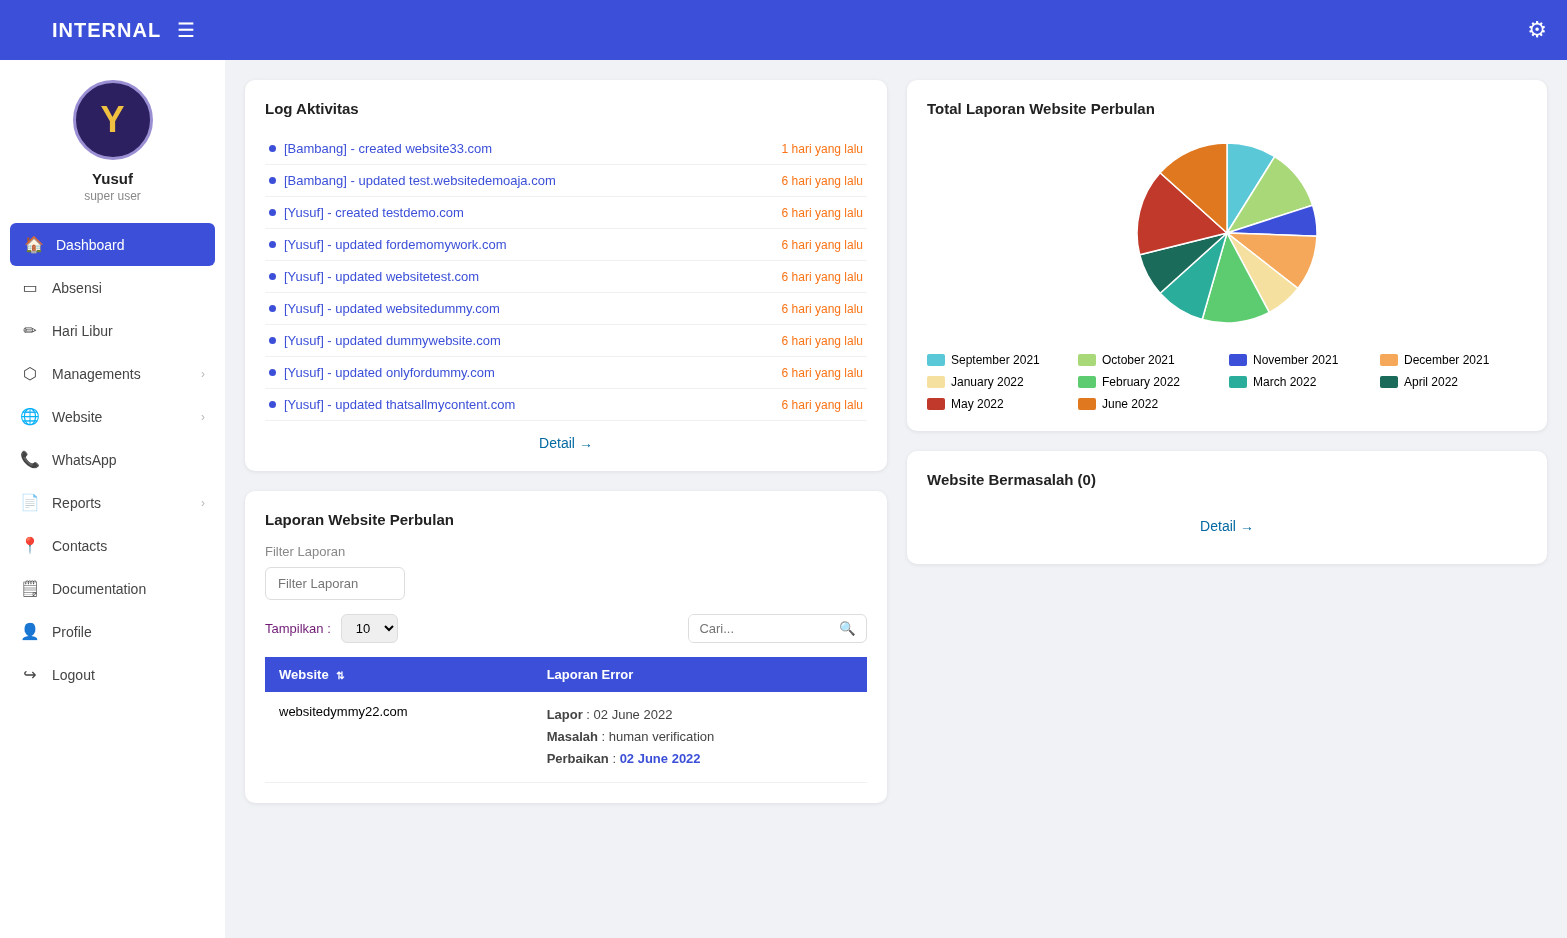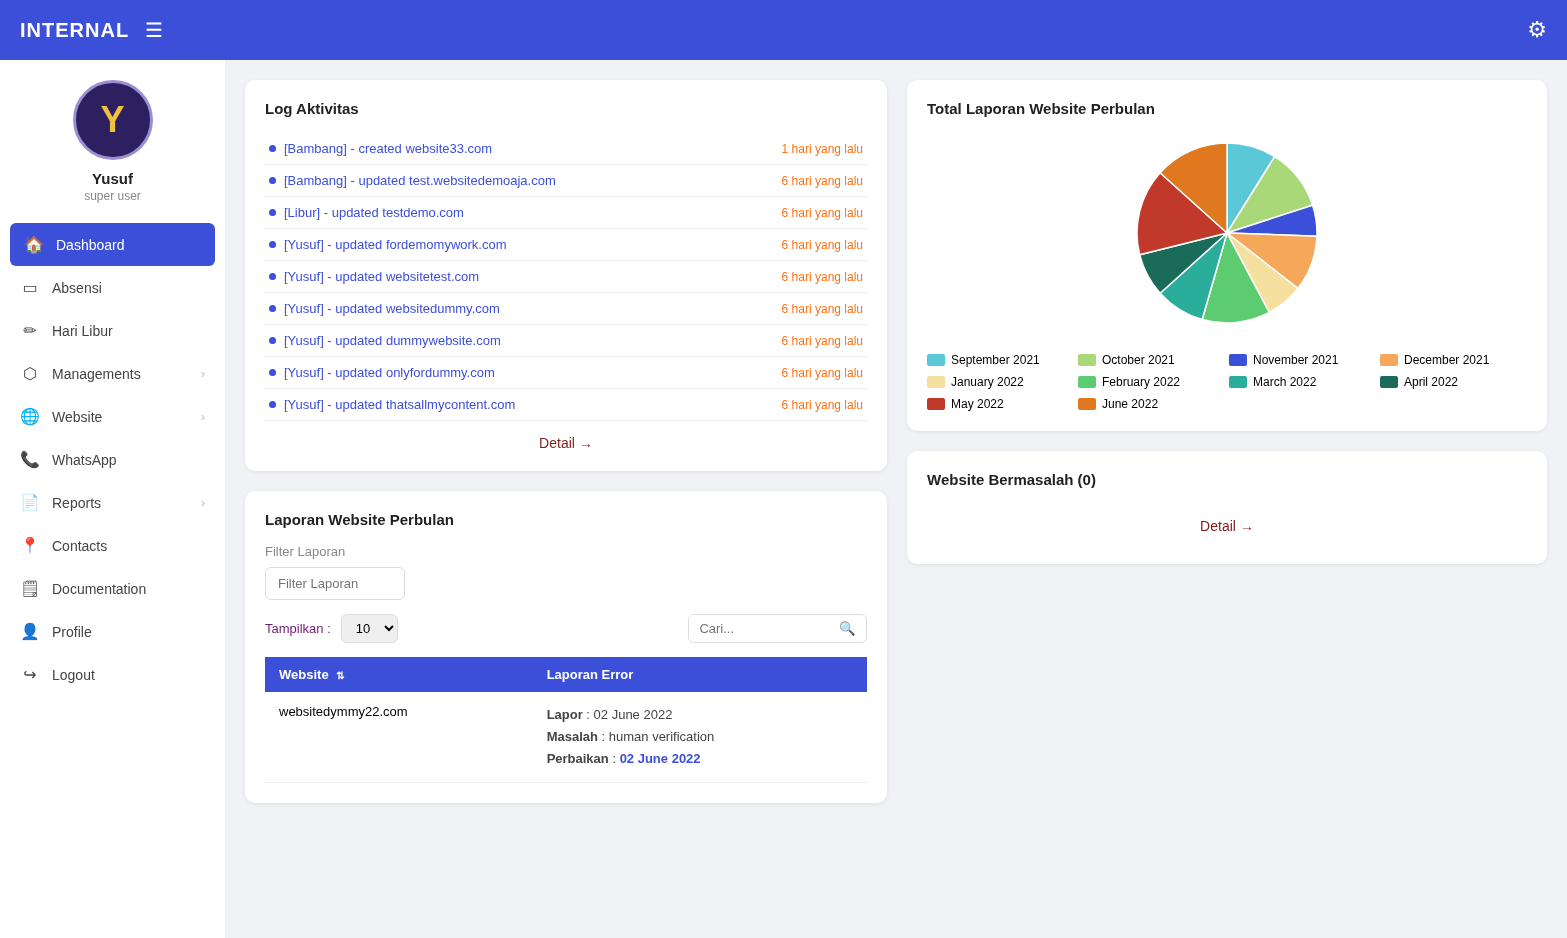--- a/index.html
+++ b/index.html
@@ -9,21 +9,21 @@
     .topnav {
       background: #3b4fd8;
       height: 60px;
       display: flex;
       align-items: center;
       justify-content: space-between;
       padding: 0 20px;
       flex-shrink: 0;
     }
     .topnav-left { display: flex; align-items: center; gap: 16px; }
-    .topnav-title { color: #fff; font-weight: 700; font-size: 20px; letter-spacing: 1px; }
+    .topnav-title { color: #fff; font-weight: 700; font-size: 20px; letter-spacing: 1px; margin-left: 32px; }
     .topnav-menu-icon { color: #fff; font-size: 20px; cursor: pointer; }
     .topnav-gear { color: #fff; font-size: 22px; cursor: pointer; }
 
     
     .main-layout { display: flex; flex: 1; overflow: hidden; }
 
     
     .sidebar {
       width: 225px;
       background: #fff;
@@ -98,21 +98,21 @@
       display: flex; justify-content: space-between; align-items: center;
       padding: 8px 4px;
       border-bottom: 1px solid #f0f0f0;
       font-size: 13px;
     }
     .log-item-left { display: flex; align-items: center; gap: 8px; color: #3b4fd8; justify-content: flex-end; }
     .log-dot { width: 7px; height: 7px; border-radius: 50%; background: #3b4fd8; flex-shrink: 0; }
     .log-time { color: #f97316; font-size: 12px; white-space: nowrap; flex-shrink: 0; }
     .detail-link {
       display: flex; align-items: center; justify-content: center;
-      gap: 4px; margin-top: 14px; color: #7f1d1d; font-size: 14px; cursor: pointer;
+      gap: 4px; margin-top: 14px; color: #0369a1; font-size: 14px; cursor: pointer;
     }
 
     
     .filter-label { font-size: 13px; color: #888; margin-bottom: 8px; }
     .filter-input {
       width: 140px; padding: 8px 12px; border: 1px solid #ddd; border-radius: 6px;
       font-size: 13px; color: #aaa; outline: none; margin-bottom: 14px;
     }
     .table-controls { display: flex; align-items: center; gap: 10px; margin-bottom: 14px; flex-wrap: wrap; }
     .tampilkan-label { font-size: 13px; color: #701a75; }
@@ -246,21 +246,21 @@
             <div class="log-item">
     <div class="log-item-left">
       <span class="log-dot"></span>
       <span>[Bambang] - updated test.websitedemoaja.com</span>
     </div>
     <span class="log-time">6 hari yang lalu</span>
   </div>
             <div class="log-item">
     <div class="log-item-left">
       <span class="log-dot"></span>
-      <span>[Libur] - updated testdemo.com</span>
+      <span>[Yusuf] - created testdemo.com</span>
     </div>
     <span class="log-time">6 hari yang lalu</span>
   </div>
             <div class="log-item">
     <div class="log-item-left">
       <span class="log-dot"></span>
       <span>[Yusuf] - updated fordemomywork.com</span>
     </div>
     <span class="log-time">6 hari yang lalu</span>
   </div>

